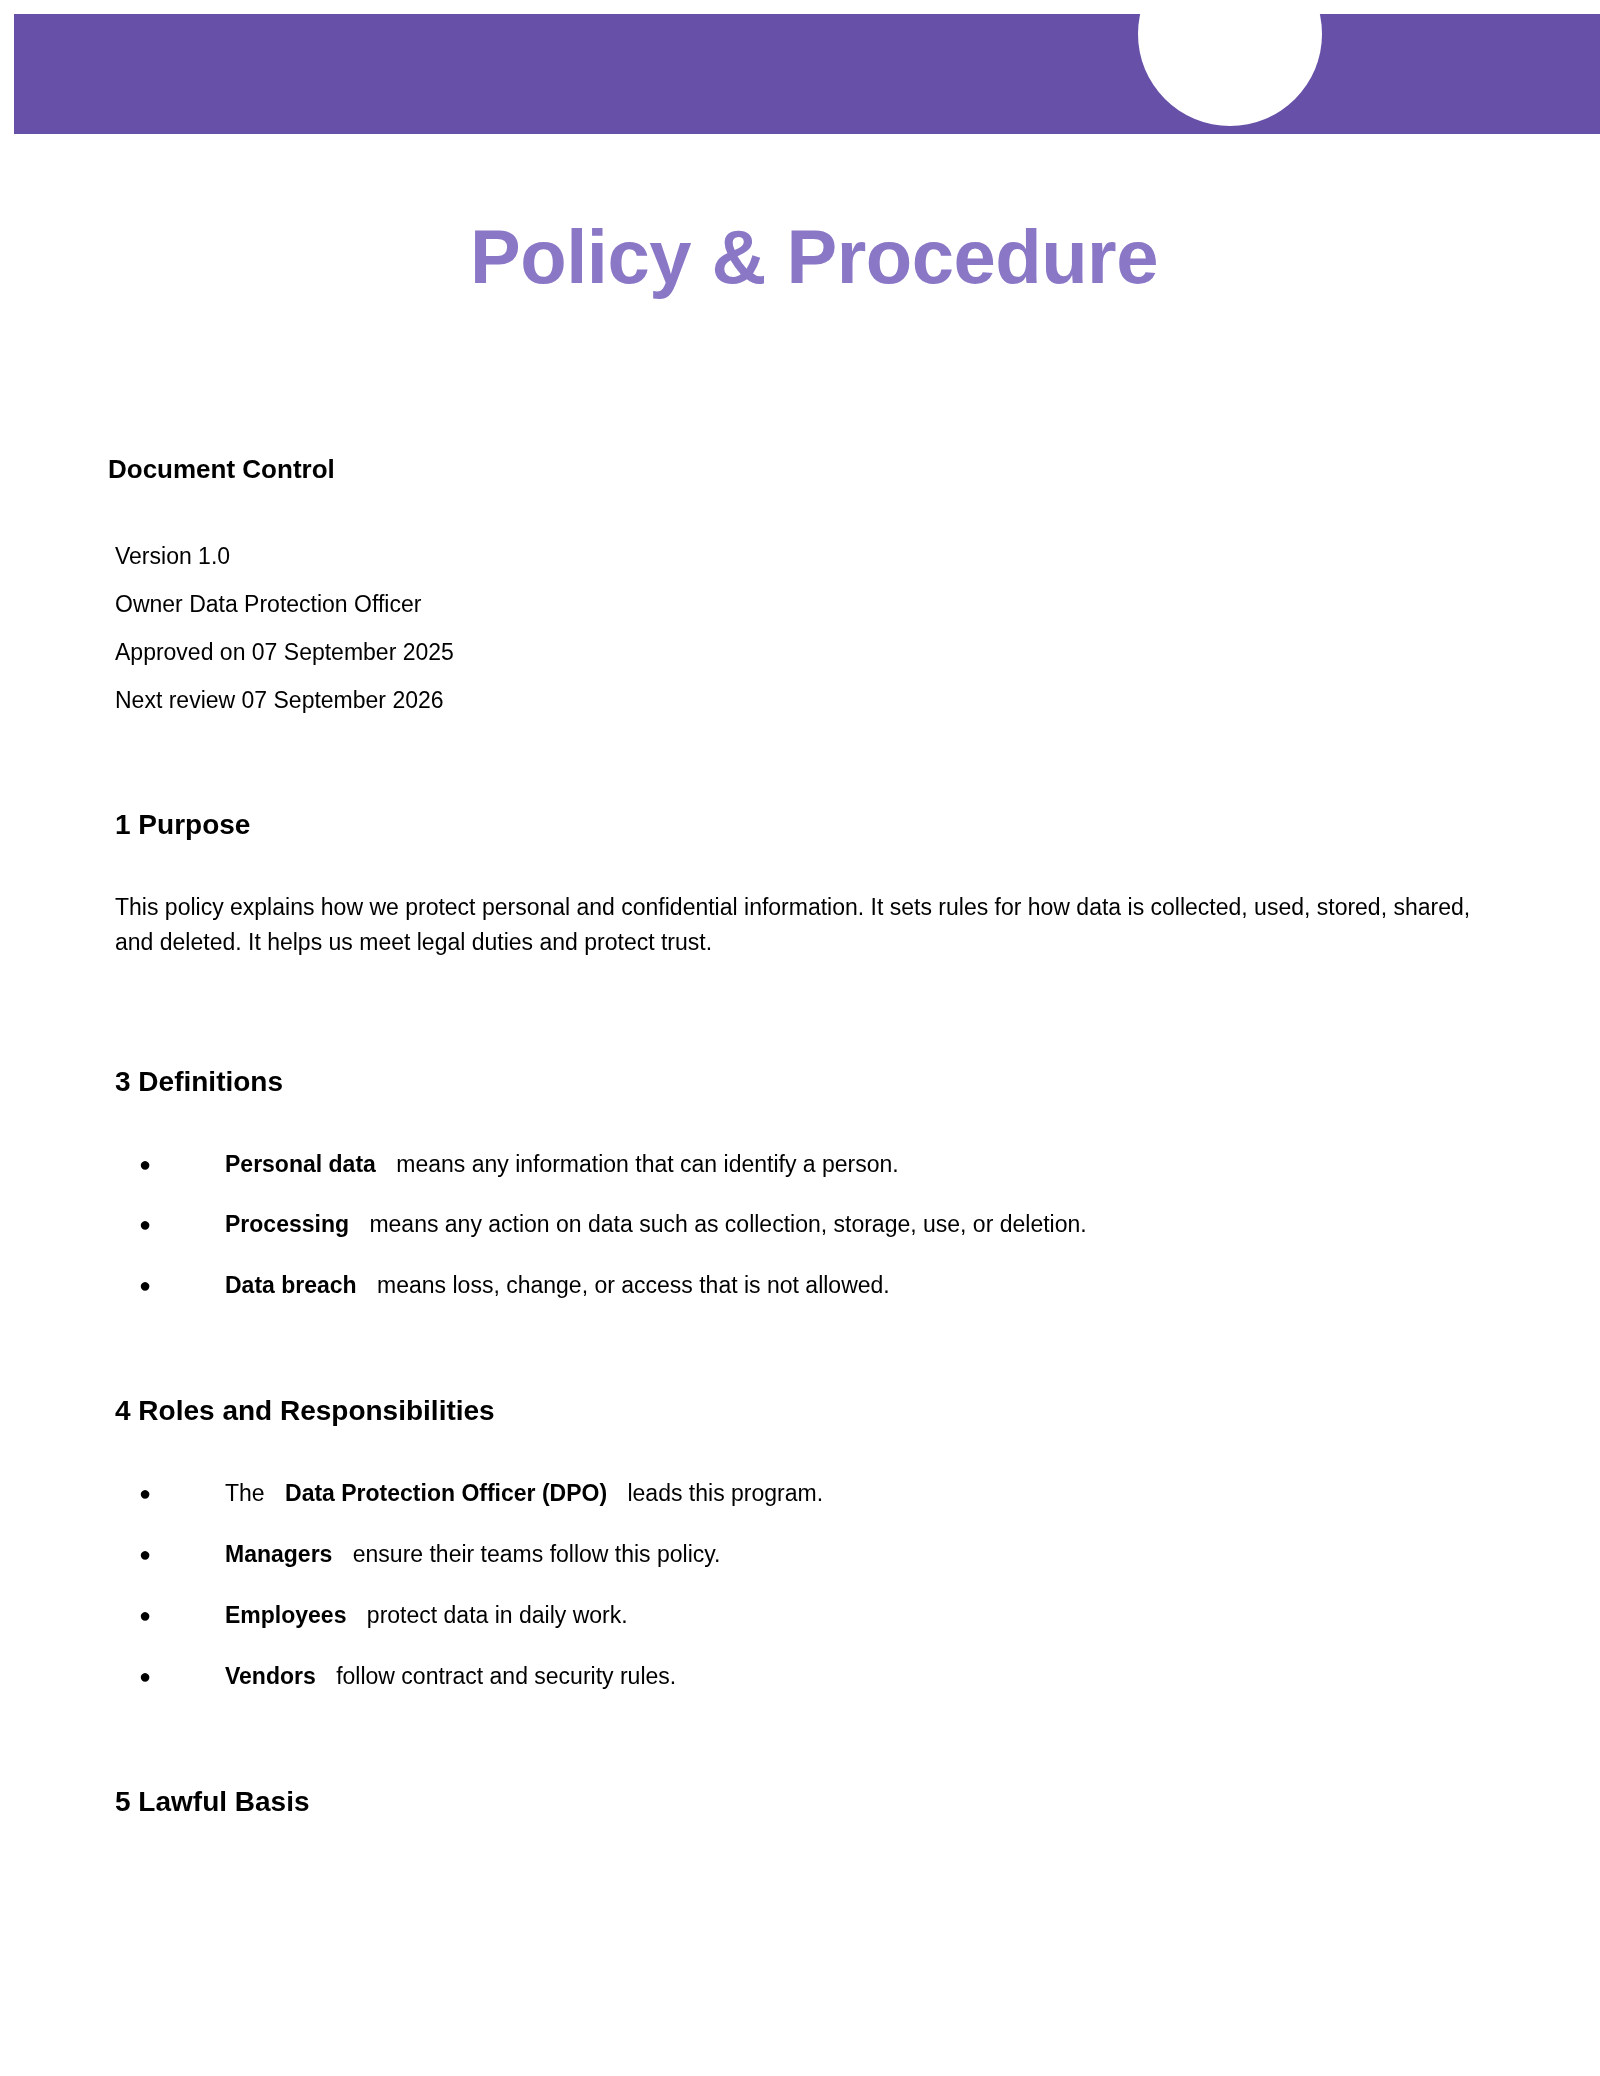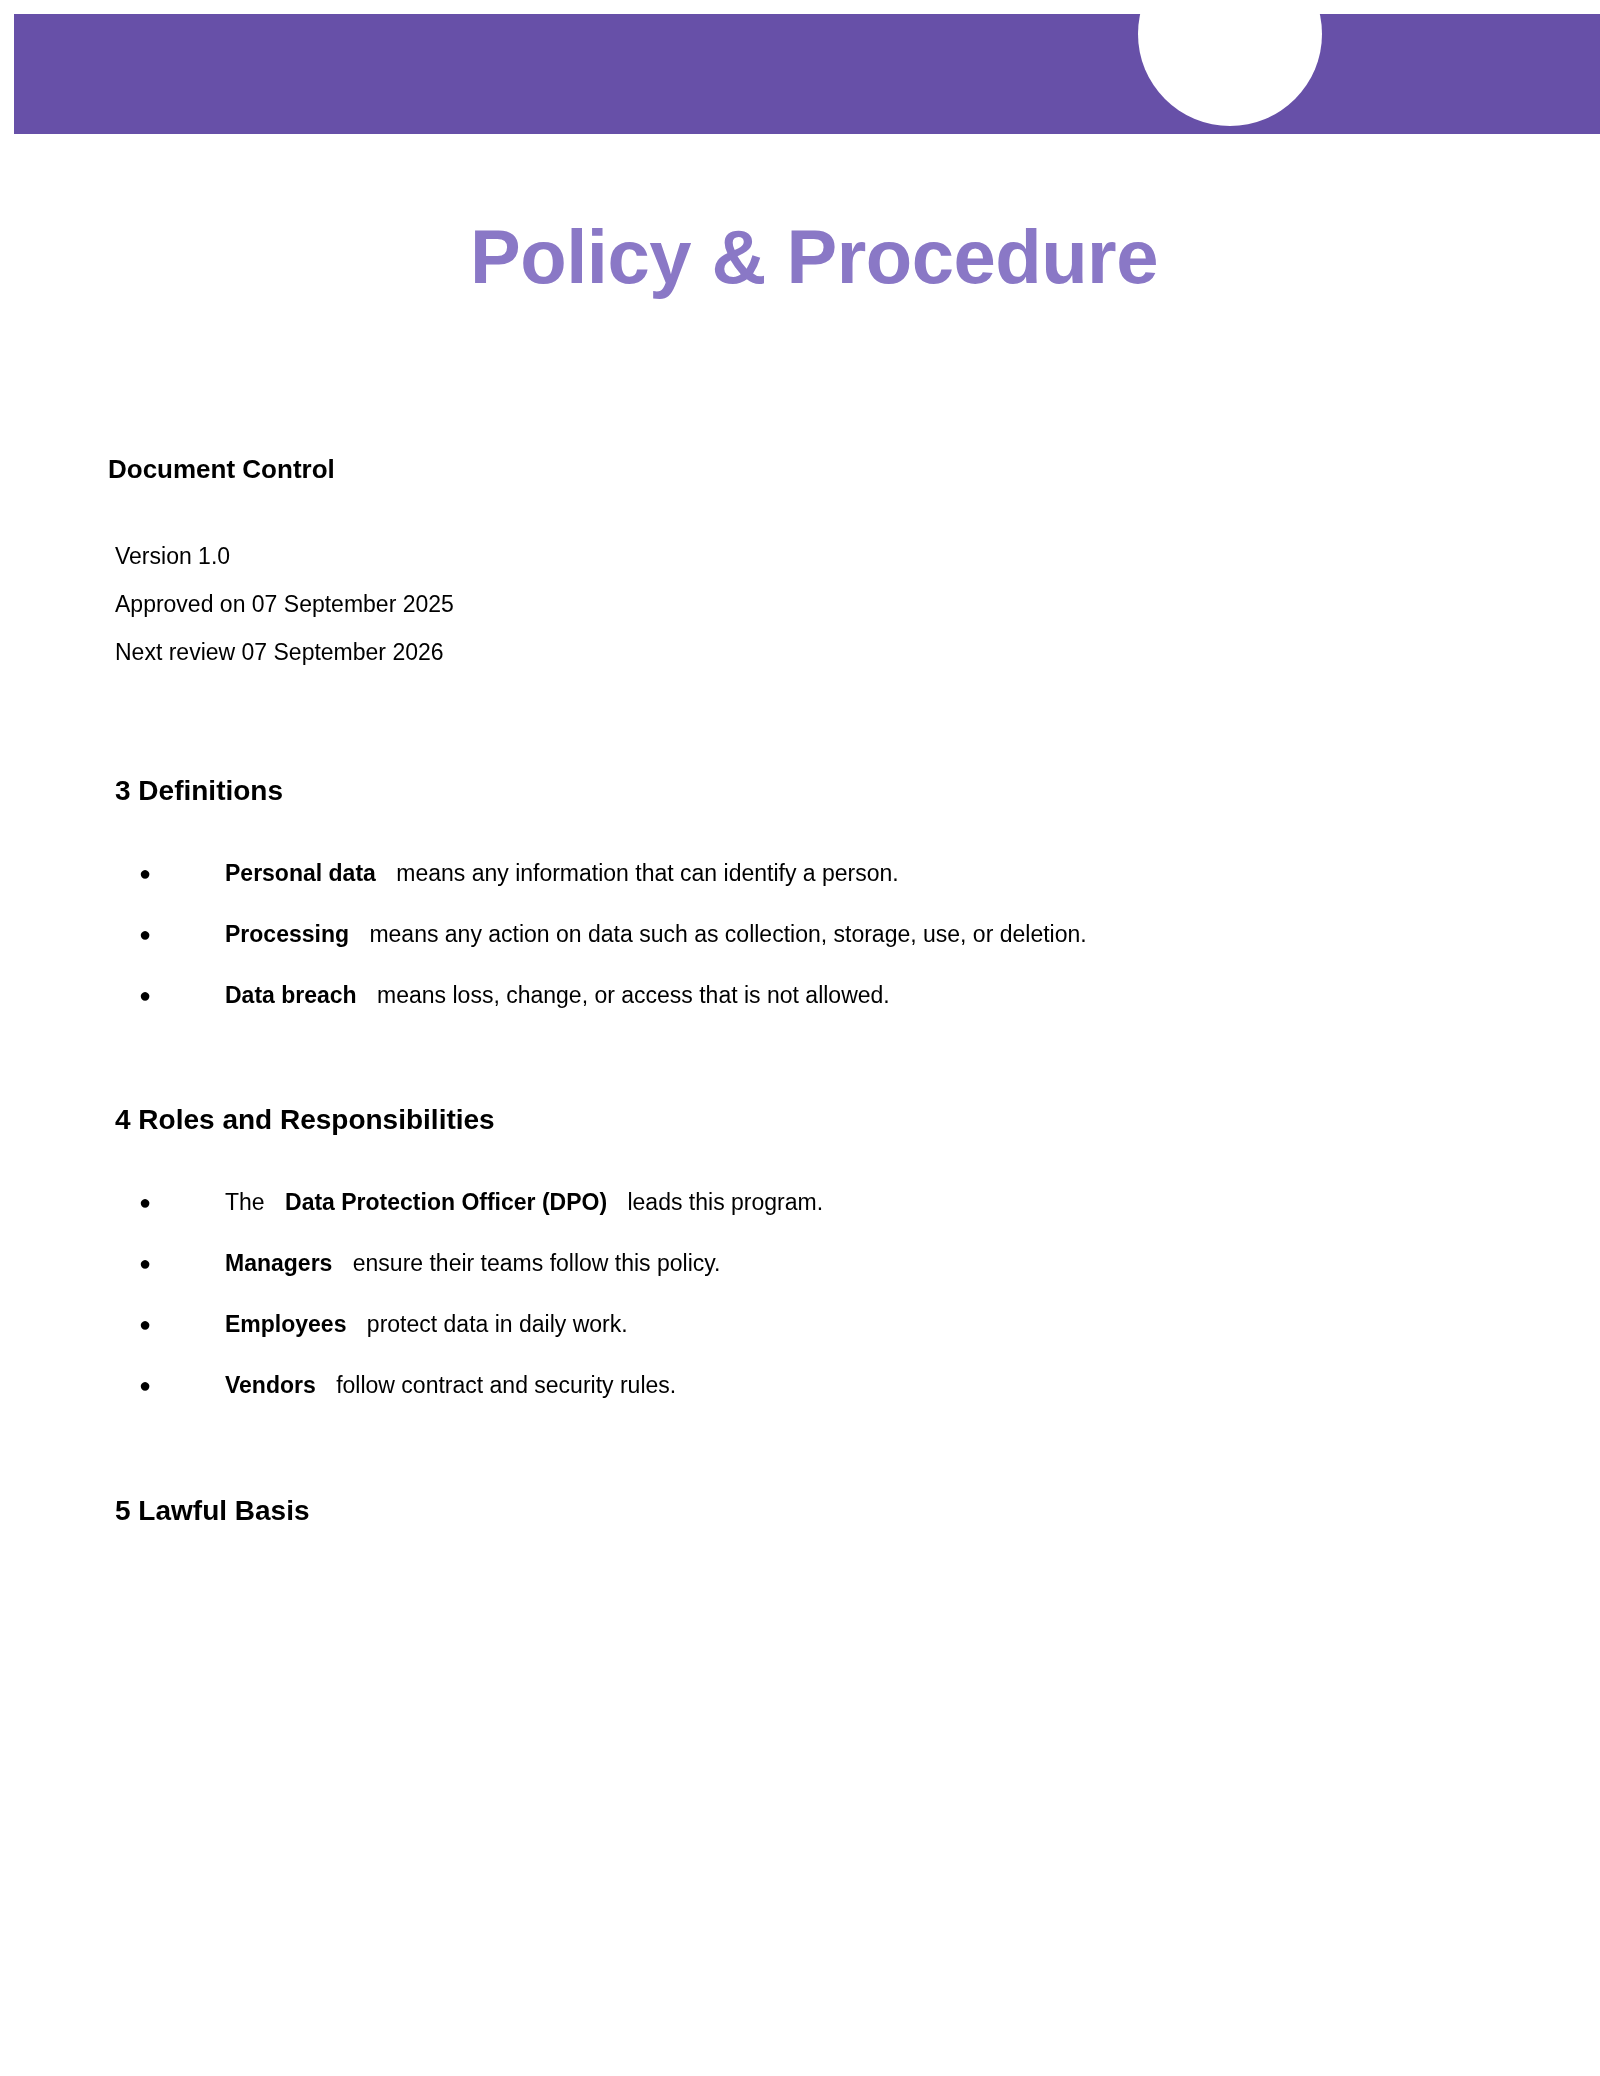--- a/index.html
+++ b/index.html
@@ -123,24 +123,29 @@
   </div>
 
   <div class="doc-title">Policy &amp; Procedure</div>
 
   <div class="content">
 
     <h2 class="block-heading">Document Control</h2>
 
     <div class="meta-list">
       <div class="meta-line">Version 1.0</div>
+      <div class="meta-line">Owner Data Protection Officer</div>
       <div class="meta-line">Approved on 07 September 2025</div>
       <div class="meta-line">Next review 07 September 2026</div>
     </div>
 
+    <div class="section-block">
+      <h2 class="section-heading">1 Purpose</h2>
+      <p class="section-para">This policy explains how we protect personal and confidential information. It sets rules for how data is collected, used, stored, shared, and deleted. It helps us meet legal duties and protect trust.</p>
+    </div>
 
     <div class="section-block">
     </div>
 
     <div class="section-block">
       <h2 class="section-heading">3 Definitions</h2>
       <ul class="bullet-list">
         <li>
           <span class="bullet-dot">●</span>
           <span class="lead">Personal data</span><span> means any information that can identify a person.</span>

